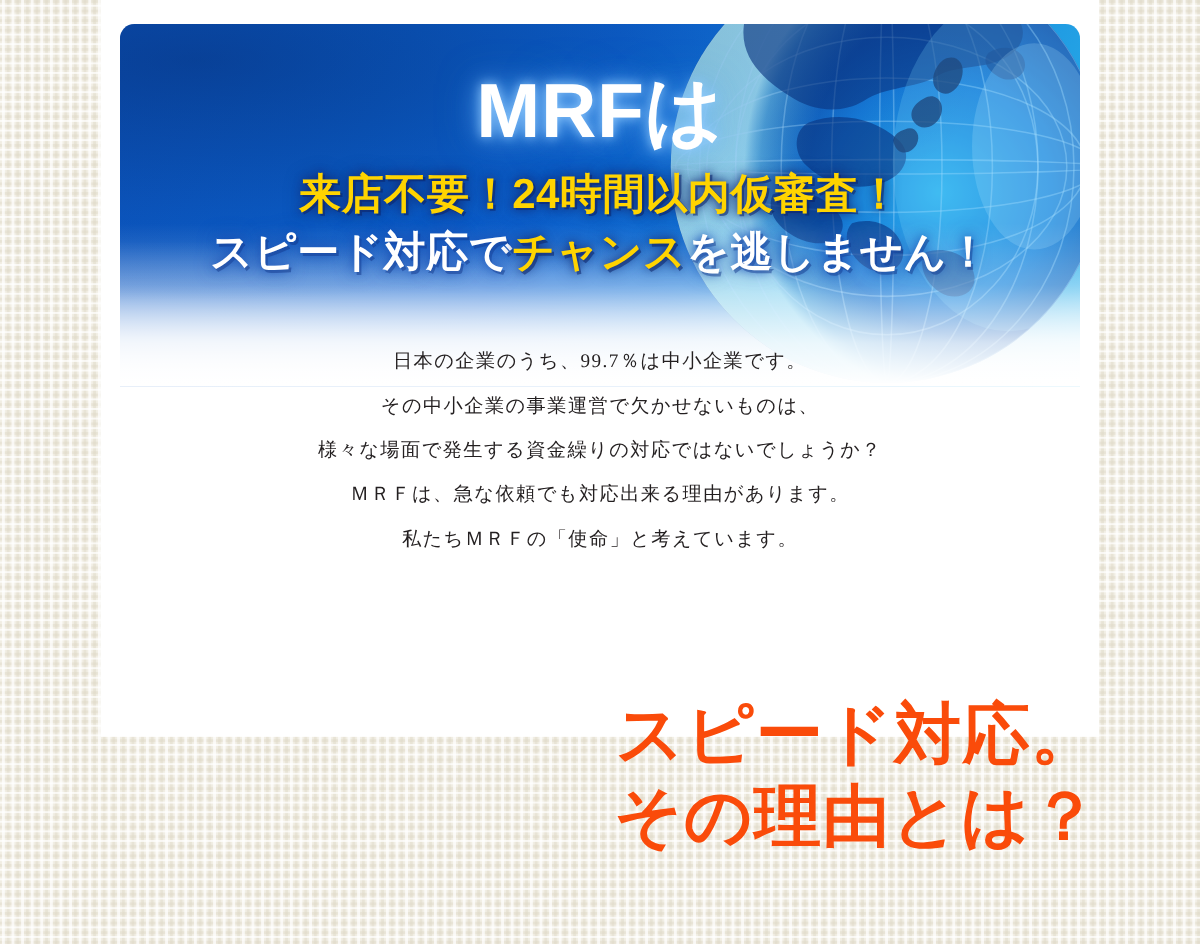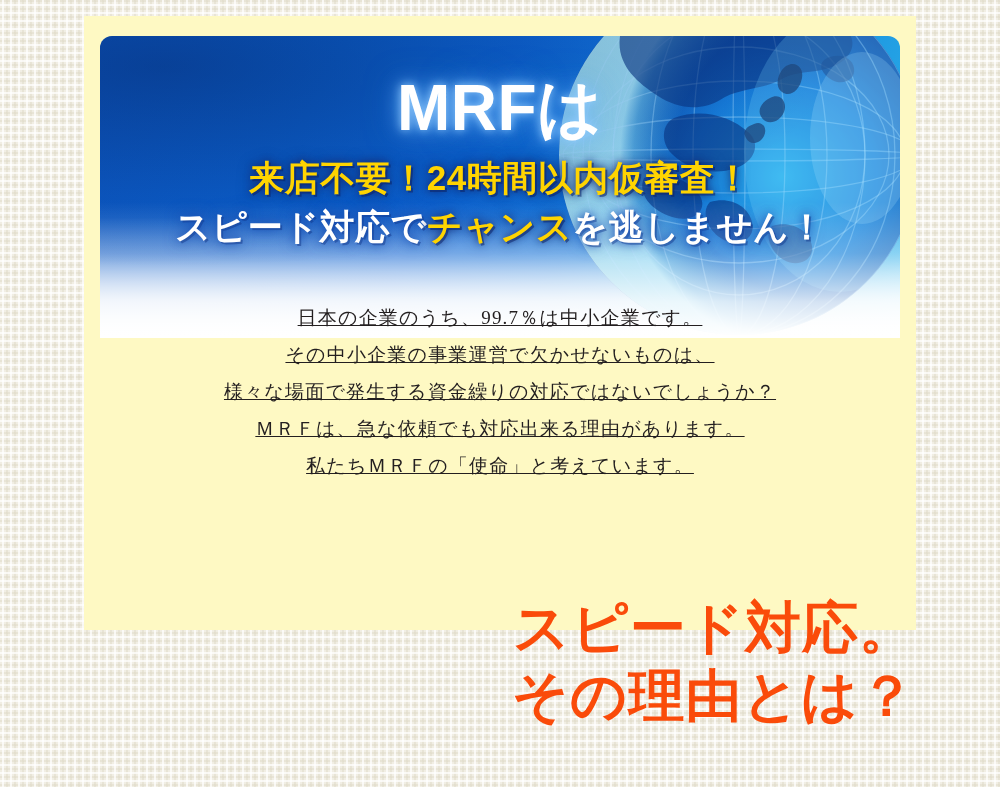--- a/index.html
+++ b/index.html
@@ -39,24 +39,24 @@
         rgba(222,216,198,0.00) 6px,
         rgba(222,216,198,0.45) 6px,
         rgba(222,216,198,0.45) 8px);
     background-size: 8px 8px, 8px 8px, 8px 8px, 8px 8px;
   }
 
   
   #page-card {
     position: absolute;
     left: 84px;
-    top: 16px;
+    top: 0;
     width: 832px;
     height: 614px;
-    background: #fef9c3;
+    background: #ffffff;
   }
 
   
   #hero-banner {
     position: absolute;
     left: 16px;   
     top: 20px;
     width: 800px; 
     height: 302px;
     border-radius: 12px 12px 0 0;
@@ -158,25 +158,24 @@
     position: absolute;
     left: 0;
     top: 283px;
     width: 832px;
     text-align: center;
     z-index: 6;
   }
   #body-copy p {
     margin: 0;
     font-family: "Liberation Serif", "DejaVu Serif", serif;
-    font-size: 19px;
+    font-size: 16px;
     line-height: 37px;
     color: #231f20;
     letter-spacing: 1.2px;
-    text-decoration: underline;
   }
 
   
   #closing-headline {
     position: absolute;
     left: 0;
     top: 578px;
     width: 832px;
     text-align: right;
     z-index: 6;

